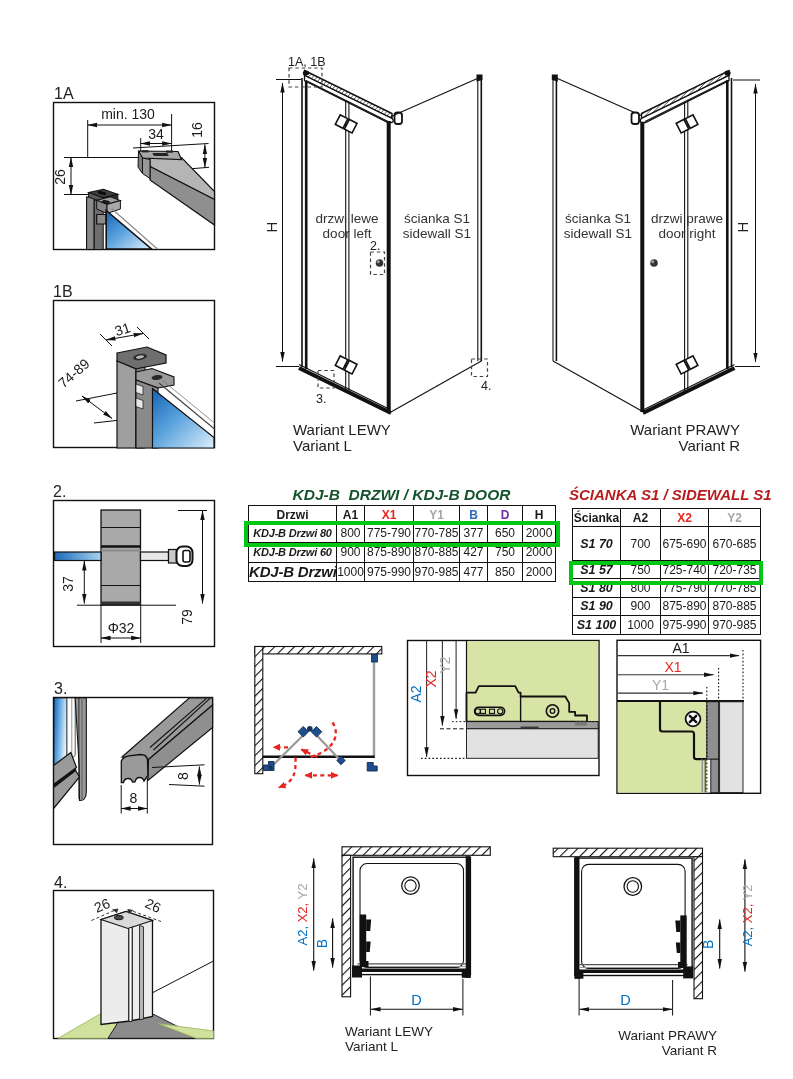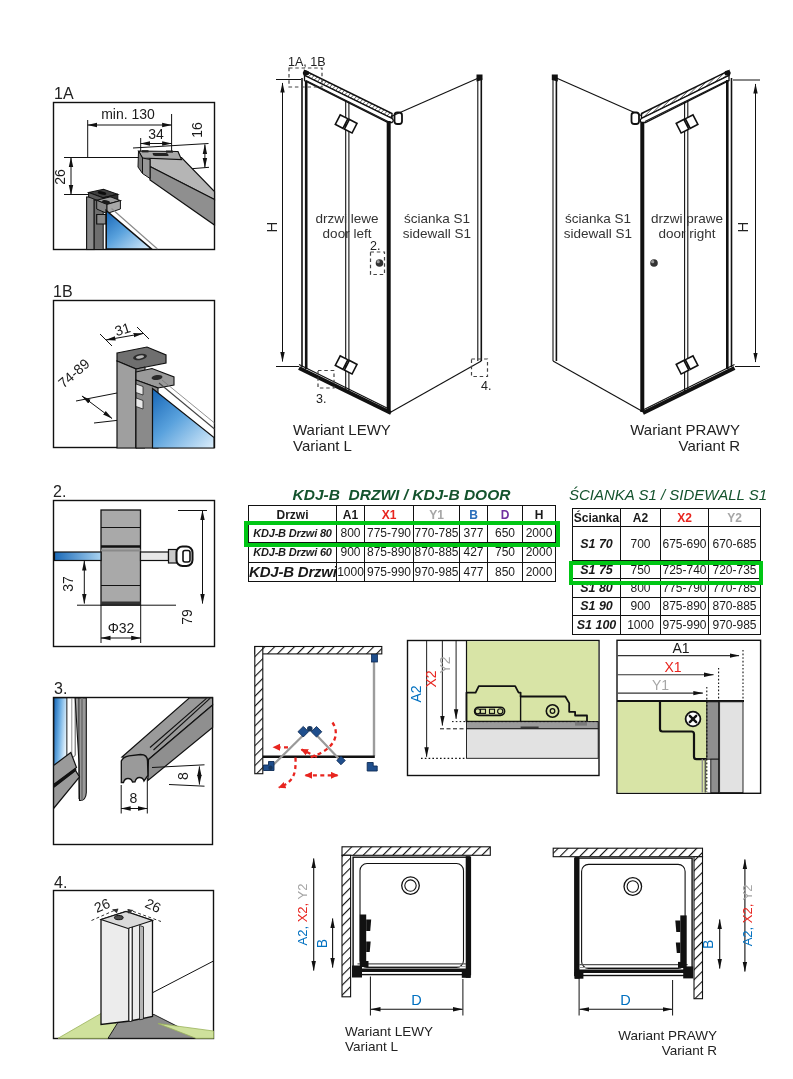--- a/index.html
+++ b/index.html
@@ -661,21 +661,21 @@
           <td>970-985</td>
           <td>477</td>
           <td>850</td>
           <td>2000</td>
         </tr>
 </tbody>
     </table>
 
 <div class="abs" style="left:243.8px;top:520.5px;width:316px;height:26.5px;border:4.5px solid #00c614"></div>
 
-<div class="abs" style="left:569px;top:486px;width:210px;font-size:15px;font-weight:normal;font-style:italic;color:#14532d;white-space:nowrap">ŚCIANKA S1 / SIDEWALL S1</div>
+<div class="abs" style="left:569px;top:486px;width:210px;font-size:15px;font-weight:bold;font-style:italic;color:#b91c1c;white-space:nowrap">ŚCIANKA S1 / SIDEWALL S1</div>
 
 <table class="abs" style="left:572px;top:508px;width:188px;height:110px;font-size:12px;color:#1a1a1a">
 <colgroup>
         <col style="width:48px">
         <col style="width:40px">
         <col style="width:48px">
         <col style="width:52px">
       </colgroup>
 <tbody>
         <tr style="height:18px;font-weight:bold">
@@ -684,21 +684,21 @@
           <td style="color:#e8251f">X2</td>
           <td style="color:#a6a6a6">Y2</td>
         </tr>
 <tr style="height:34px">
           <td style="font-weight:bold;font-style:italic;font-size:12.5px">S1 70</td>
           <td>700</td>
           <td>675-690</td>
           <td>670-685</td>
         </tr>
 <tr style="height:18.4px">
-          <td style="font-weight:bold;font-style:italic;font-size:12.5px">S1 75</td>
+          <td style="font-weight:bold;font-style:italic;font-size:12.5px">S1 57</td>
           <td>750</td>
           <td>725-740</td>
           <td>720-735</td>
         </tr>
 <tr style="height:18.4px">
           <td style="font-weight:bold;font-style:italic;font-size:12.5px">S1 80</td>
           <td>800</td>
           <td>775-790</td>
           <td>770-785</td>
         </tr>

